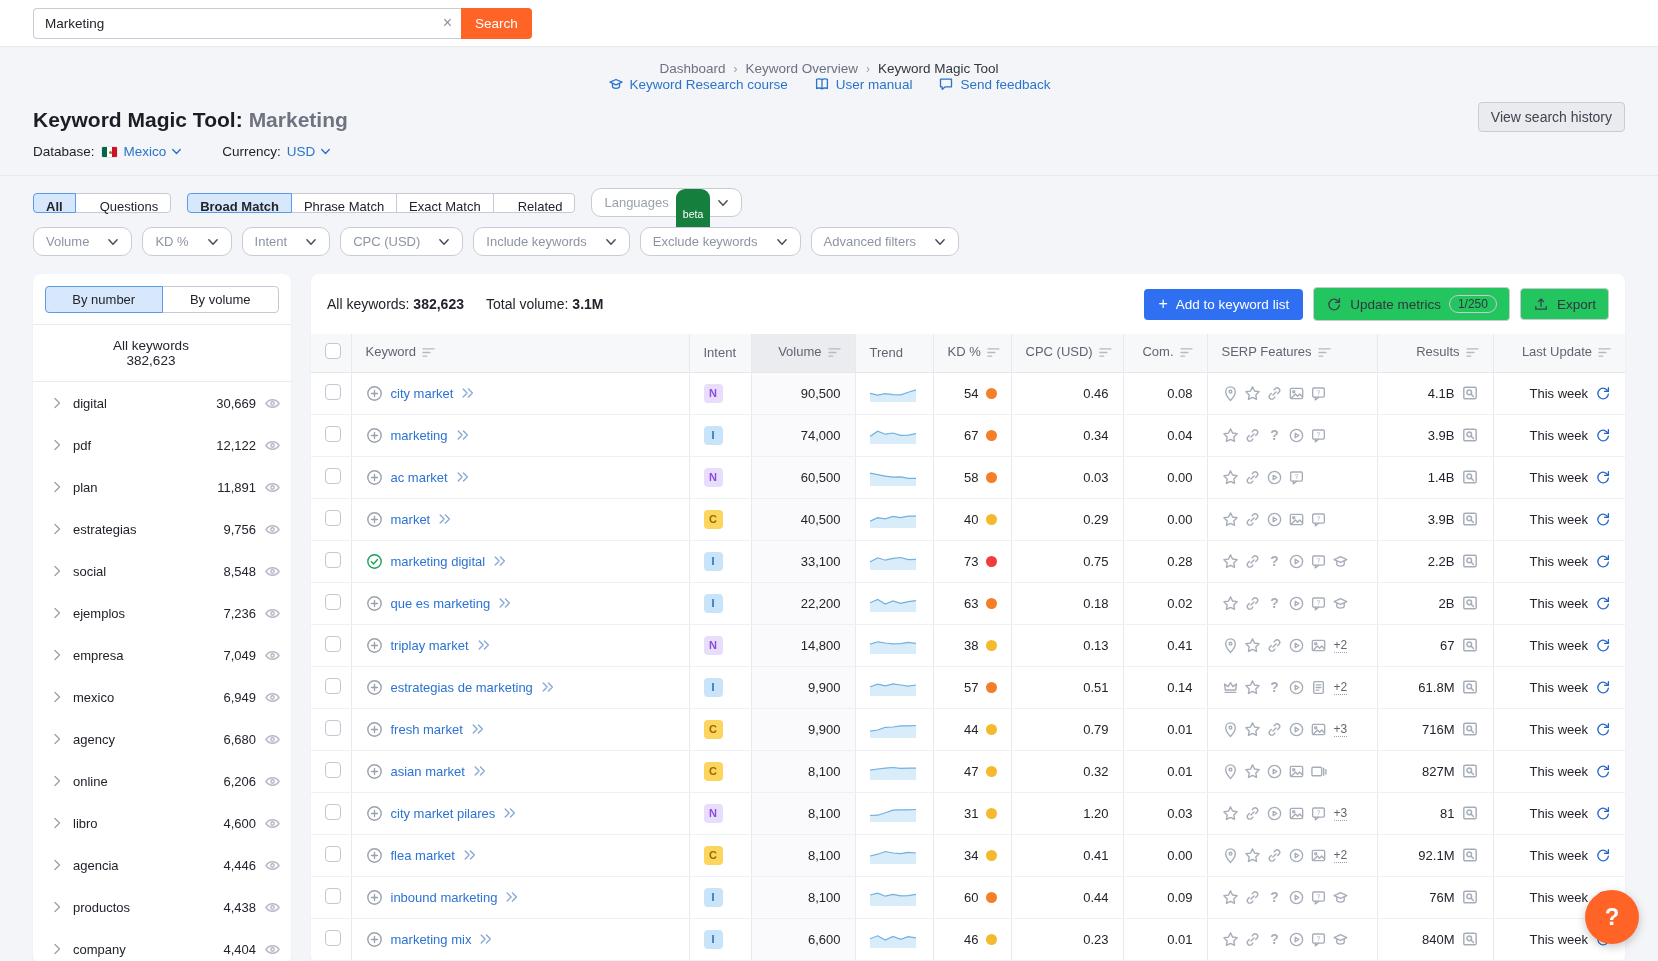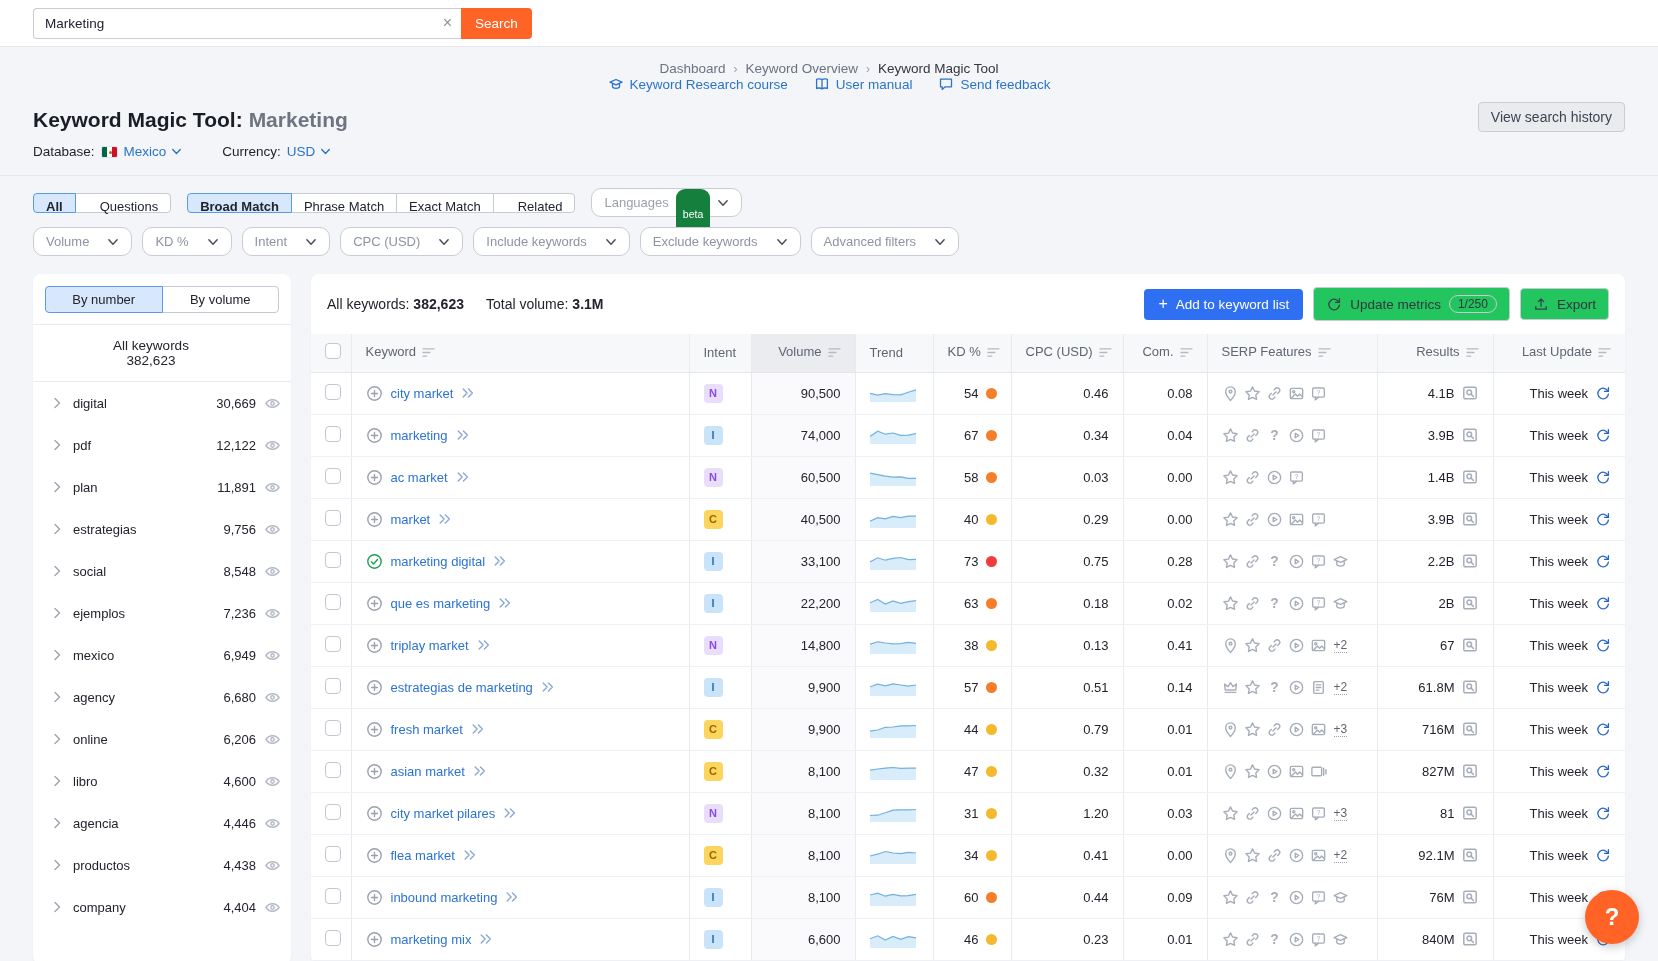--- a/index.html
+++ b/index.html
@@ -349,20 +349,31 @@
               <path d="M6 3.5 10.5 8 6 12.5"></path>
             </svg></span>
     <span class="gname">ejemplos</span>
     <span class="gcount">7,236</span>
     <span class="eye"><svg width="100%" height="100%" viewBox="0 0 16 16" fill="none" stroke="#b3b9c4" stroke-width="1.3" stroke-linecap="round" stroke-linejoin="round">
               <path d="M1.8 8S4.2 4.5 8 4.5 14.2 8 14.2 8 11.8 11.5 8 11.5 1.8 8 1.8 8Z"></path>
               <circle cx="8" cy="8" r="1.6"></circle>
             </svg></span>
   </div>
 
+  <div class="sb-item">
+    <span class="chev"><svg width="100%" height="100%" viewBox="0 0 16 16" fill="none" stroke="#9aa1ac" stroke-width="1.3" stroke-linecap="round" stroke-linejoin="round">
+              <path d="M6 3.5 10.5 8 6 12.5"></path>
+            </svg></span>
+    <span class="gname">empresa</span>
+    <span class="gcount">7,049</span>
+    <span class="eye"><svg width="100%" height="100%" viewBox="0 0 16 16" fill="none" stroke="#b3b9c4" stroke-width="1.3" stroke-linecap="round" stroke-linejoin="round">
+              <path d="M1.8 8S4.2 4.5 8 4.5 14.2 8 14.2 8 11.8 11.5 8 11.5 1.8 8 1.8 8Z"></path>
+              <circle cx="8" cy="8" r="1.6"></circle>
+            </svg></span>
+  </div>
 
   <div class="sb-item">
     <span class="chev"><svg width="100%" height="100%" viewBox="0 0 16 16" fill="none" stroke="#9aa1ac" stroke-width="1.3" stroke-linecap="round" stroke-linejoin="round">
               <path d="M6 3.5 10.5 8 6 12.5"></path>
             </svg></span>
     <span class="gname">mexico</span>
     <span class="gcount">6,949</span>
     <span class="eye"><svg width="100%" height="100%" viewBox="0 0 16 16" fill="none" stroke="#b3b9c4" stroke-width="1.3" stroke-linecap="round" stroke-linejoin="round">
               <path d="M1.8 8S4.2 4.5 8 4.5 14.2 8 14.2 8 11.8 11.5 8 11.5 1.8 8 1.8 8Z"></path>
               <circle cx="8" cy="8" r="1.6"></circle>

